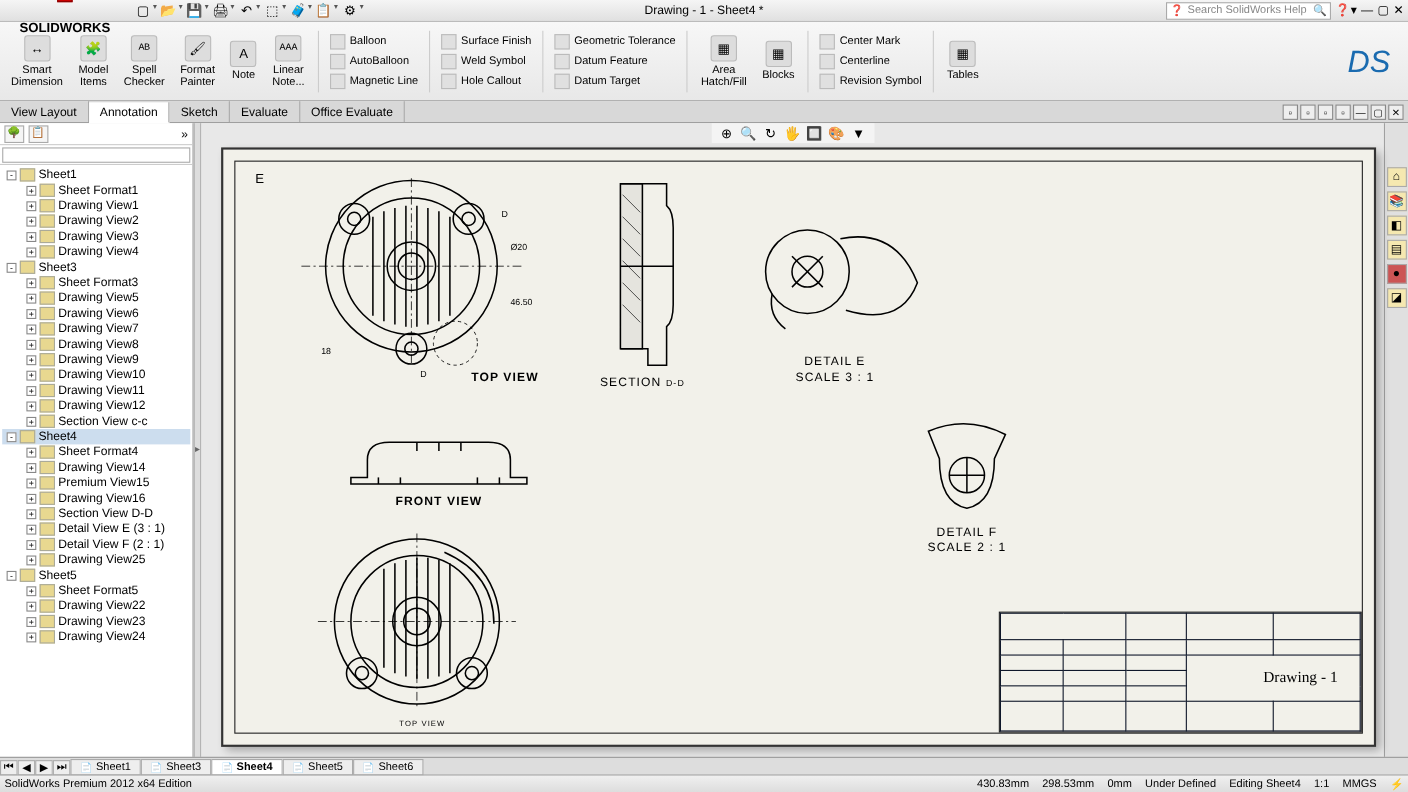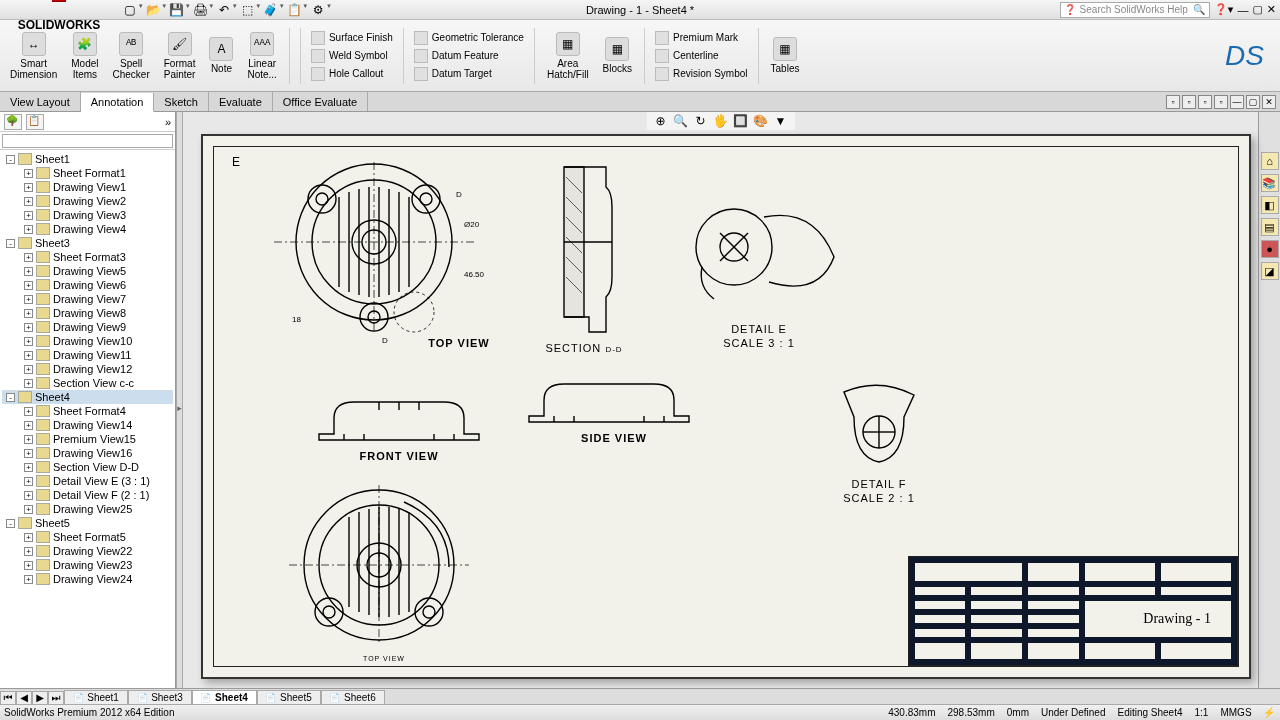--- a/index.html
+++ b/index.html
@@ -45,21 +45,21 @@
 .tree-scroll .sb { width:14px; text-align:center; font-size:9px; border:1px solid #aaa; background:#eee; }
 .canvas-area { flex:1; position:relative; background:#e8e8e8; }
 .view-tools { position:absolute; top:0; left:50%; transform:translateX(-50%); height:18px; display:flex; gap:4px; align-items:center; background:rgba(255,255,255,0.5); padding:0 6px; }
 .view-tools .vt { width:16px; height:16px; font-size:12px; cursor:pointer; display:flex; align-items:center; justify-content:center; }
 .sheet { position:absolute; left:18px; top:22px; width:1050px; height:545px; background:#f2f1ea; border:2px solid #333; box-shadow:4px 4px 8px rgba(0,0,0,0.3); }
 .sheet-inner { position:absolute; left:10px; top:10px; right:10px; bottom:10px; border:1px solid #222; }
 .dview { position:absolute; font-family:Arial; }
 .dview svg { overflow:visible; }
 .dview-label { font-size:11px; font-weight:bold; letter-spacing:1px; text-align:center; position:absolute; }
 .title-block { position:absolute; right:0; bottom:0; width:330px; height:110px; border:1px solid #222; font-size:6px; }
-.title-block td { border:6px solid #0f172a; padding:1px 18px; }
+.title-block td { border:1px solid #0f172a; padding:1px 18px; }
 .title-block .big { font-size:14px; font-family:'Times New Roman'; text-align:right; padding-right:20px; }
 .right-toolbar { width:22px; background:#e0e0e0; border-left:1px solid #999; display:flex; flex-direction:column; gap:4px; padding-top:40px; align-items:center; }
 .right-toolbar .rt { width:18px; height:18px; border:1px solid #aaa; background:#f5e8b0; cursor:pointer; font-size:11px; text-align:center; line-height:16px; }
 .sheet-tabs { position:absolute; bottom:14px; left:0; right:0; height:18px; background:#ddd; border-top:1px solid #999; display:flex; align-items:center; font-size:10px; }
 .sheet-tabs .nav { display:flex; }
 .sheet-tabs .nav span { width:16px; text-align:center; border:1px solid #aaa; cursor:pointer; background:#eee; }
 .sheet-tabs .stab { padding:1px 8px; border:1px solid #aaa; background:#eee; cursor:pointer; display:flex; align-items:center; gap:3px; }
 .sheet-tabs .stab.active { background:#fff; font-weight:bold; }
 .status-bar { position:absolute; bottom:0; left:0; right:0; height:16px; background:linear-gradient(#f0f0f0,#ddd); border-top:1px solid #aaa; display:flex; align-items:center; font-size:10px; padding:0 4px; gap:16px; }
 .status-bar .sright { margin-left:auto; display:flex; gap:12px; }
@@ -127,20 +127,34 @@
     </div>
     <div class="rgrp">
       <div class="ricon">A</div>
       <span>Note</span>
     </div>
     <div class="rgrp">
       <div class="ricon">ᴬᴬᴬ</div>
       <span>Linear<br>Note...</span>
     </div>
     <div class="rsep"></div>
+    <div class="rcol">
+      <div class="ritem">
+        <span class="ri"></span>
+        <span>Balloon</span>
+      </div>
+      <div class="ritem">
+        <span class="ri"></span>
+        <span>AutoBalloon</span>
+      </div>
+      <div class="ritem">
+        <span class="ri"></span>
+        <span>Magnetic Line</span>
+      </div>
+    </div>
     <div class="rsep"></div>
     <div class="rcol">
       <div class="ritem">
         <span class="ri"></span>
         <span>Surface Finish</span>
       </div>
       <div class="ritem">
         <span class="ri"></span>
         <span>Weld Symbol</span>
       </div>
@@ -170,21 +184,21 @@
       <span>Area<br>Hatch/Fill</span>
     </div>
     <div class="rgrp">
       <div class="ricon">▦</div>
       <span>Blocks</span>
     </div>
     <div class="rsep"></div>
     <div class="rcol">
       <div class="ritem">
         <span class="ri"></span>
-        <span>Premium Mark</span>
+        <span>Center Mark</span>
       </div>
       <div class="ritem">
         <span class="ri"></span>
         <span>Centerline</span>
       </div>
       <div class="ritem">
         <span class="ri"></span>
         <span>Revision Symbol</span>
       </div>
     </div>
@@ -494,32 +508,20 @@
               <line x1="125" y1="50" x2="125" y2="44"></line>
                 <line x1="145" y1="50" x2="145" y2="44"></line>
               <line x1="70" y1="12" x2="70" y2="20"></line>
                 <line x1="90" y1="12" x2="90" y2="20"></line>
                 <line x1="110" y1="12" x2="110" y2="20"></line>
             </g>
           </svg>
           <div class="dview-label" style="left:40px;top:60px;width:100px">FRONT VIEW</div>
         </div>
 
-        <div class="dview" style="left:305px;top:225px;width:180px;height:80px">
-          <svg width="180" height="60">
-            <g stroke="#000" fill="none" stroke-width="1.4">
-              <path d="M10,50 L10,44 L25,44 L25,28 Q25,12 45,12 L135,12 Q155,12 155,28 L155,44 L170,44 L170,50 Z"></path>
-              <line x1="35" y1="50" x2="35" y2="44"></line>
-                <line x1="55" y1="50" x2="55" y2="44"></line>
-              <line x1="125" y1="50" x2="125" y2="44"></line>
-                <line x1="145" y1="50" x2="145" y2="44"></line>
-            </g>
-          </svg>
-          <div class="dview-label" style="left:50px;top:60px;width:90px">SIDE VIEW</div>
-        </div>
 
         <div class="dview" style="left:610px;top:230px;width:110px;height:130px">
           <svg width="110" height="100">
             <g stroke="#000" fill="none" stroke-width="1.4">
               <path d="M20,15 Q55,0 90,18 L80,40 Q80,80 55,85 Q30,80 30,40 Z"></path>
               <circle cx="55" cy="55" r="16"></circle>
               <line x1="39" y1="55" x2="71" y2="55"></line>
                 <line x1="55" y1="39" x2="55" y2="71"></line>
             </g>
           </svg>

